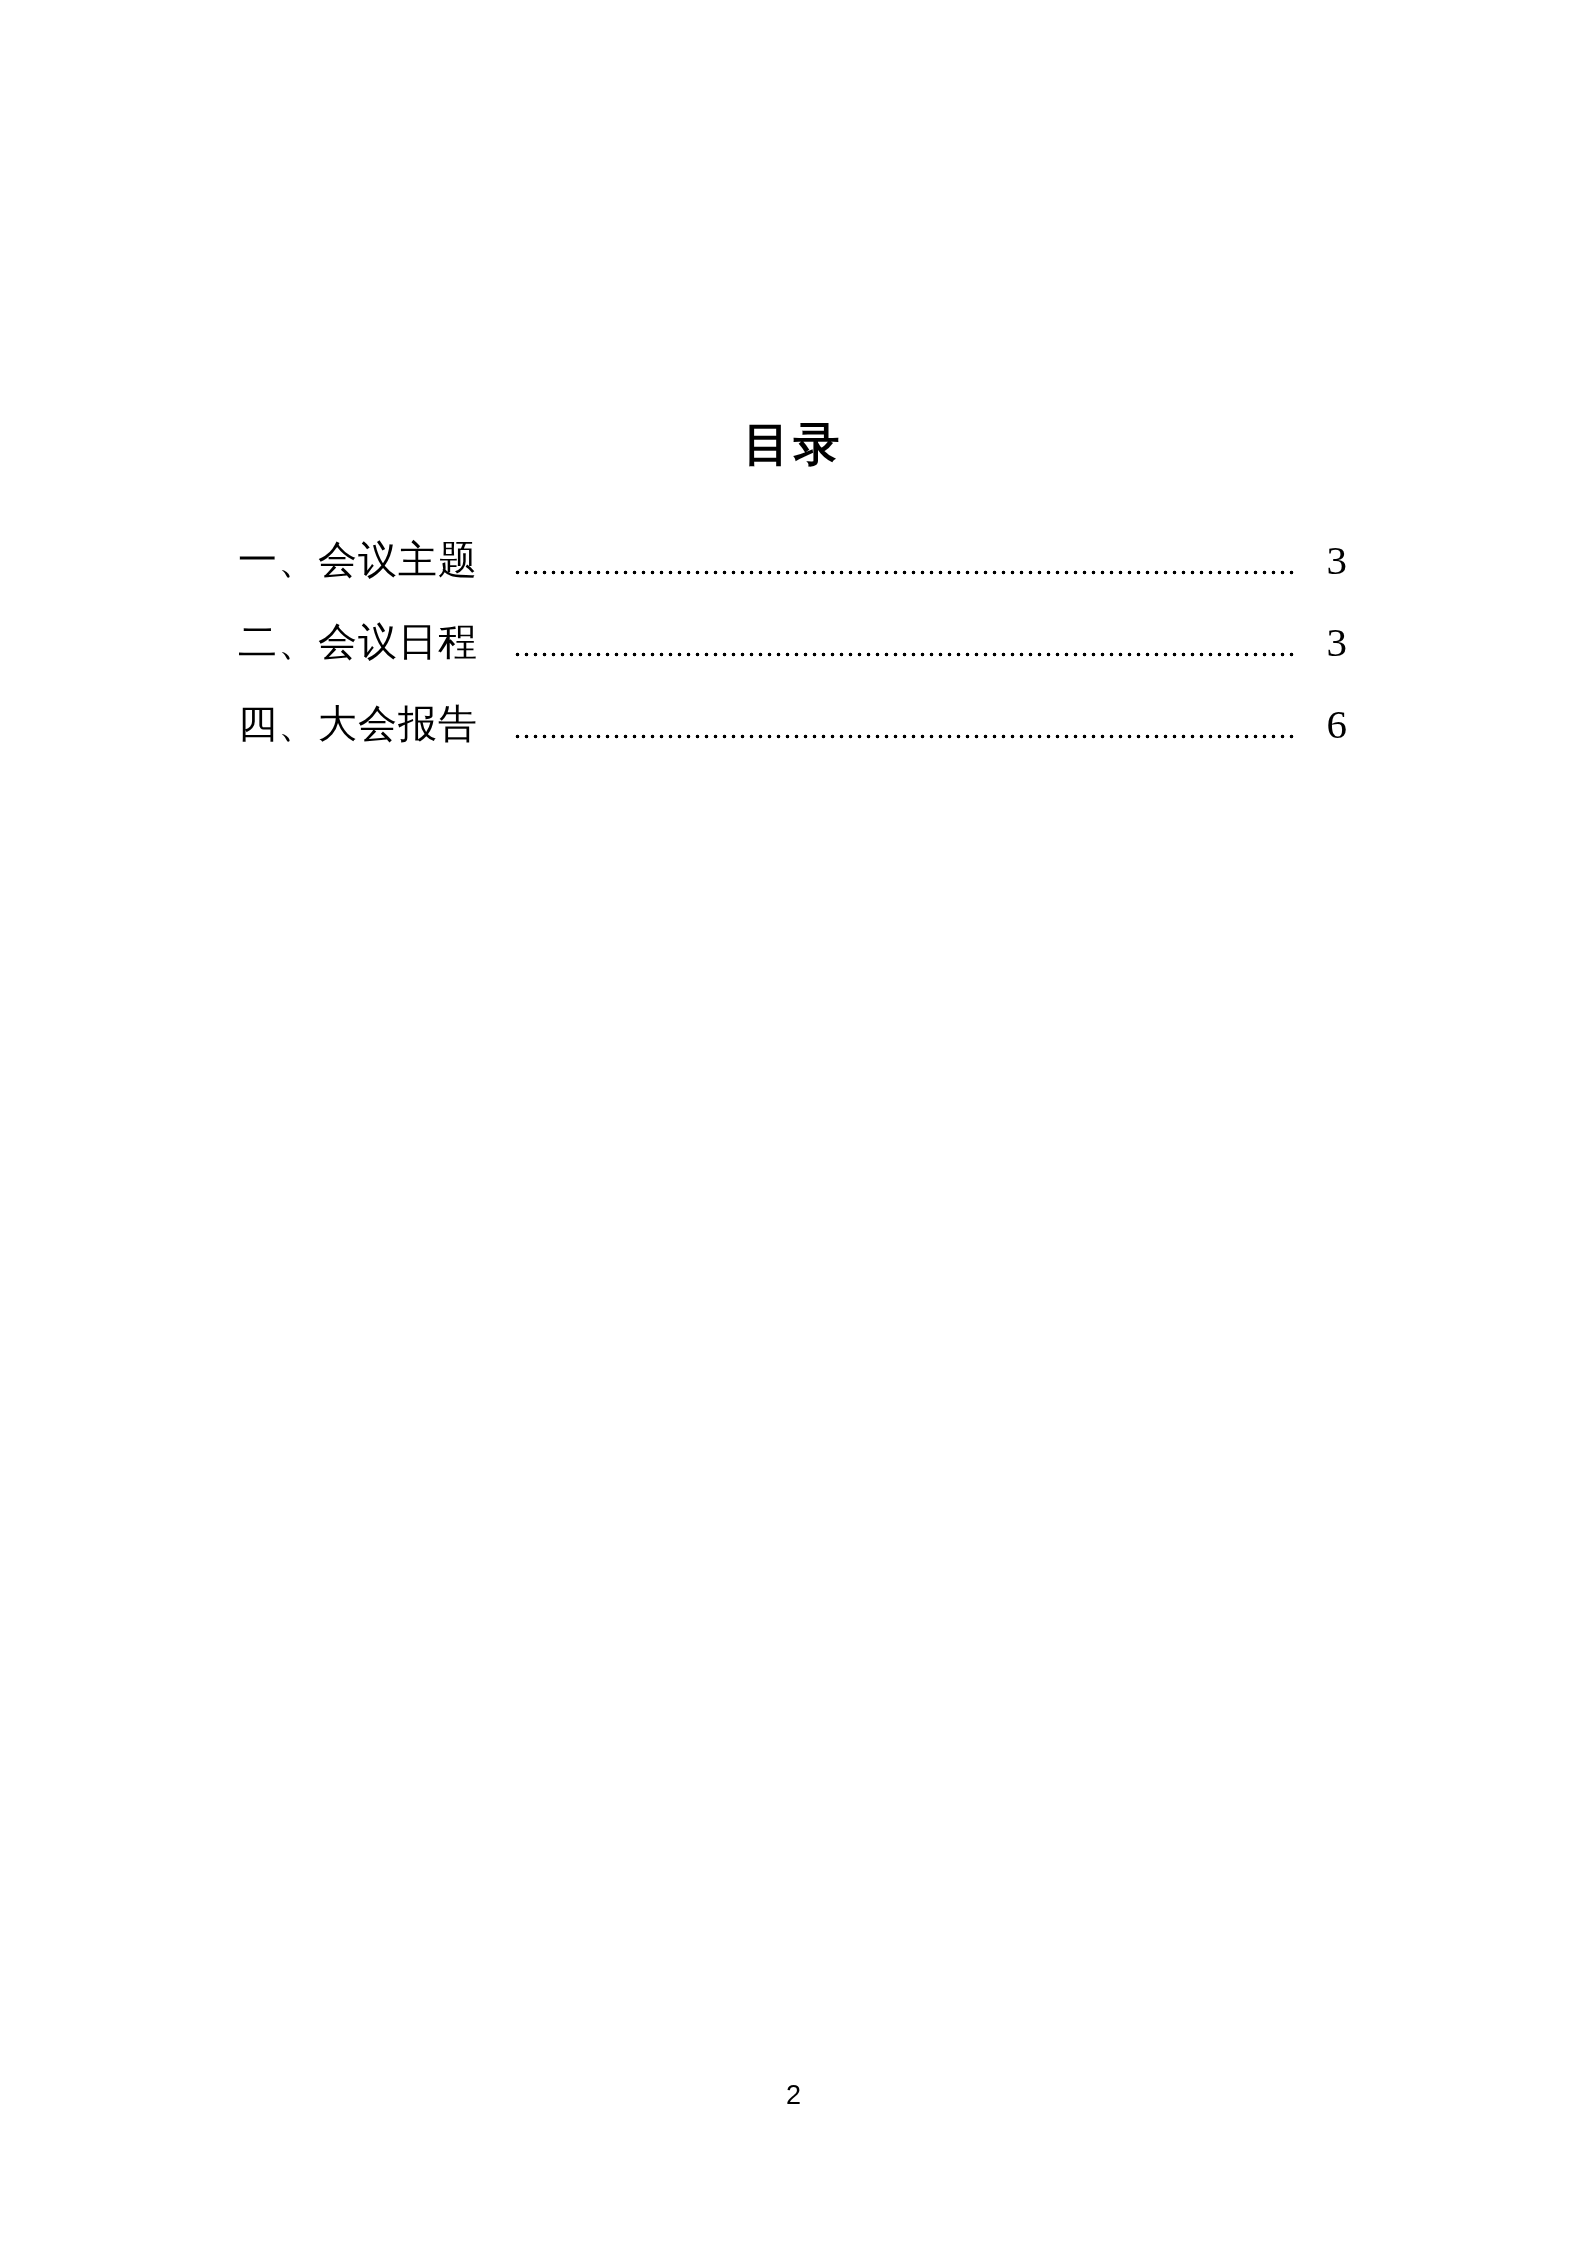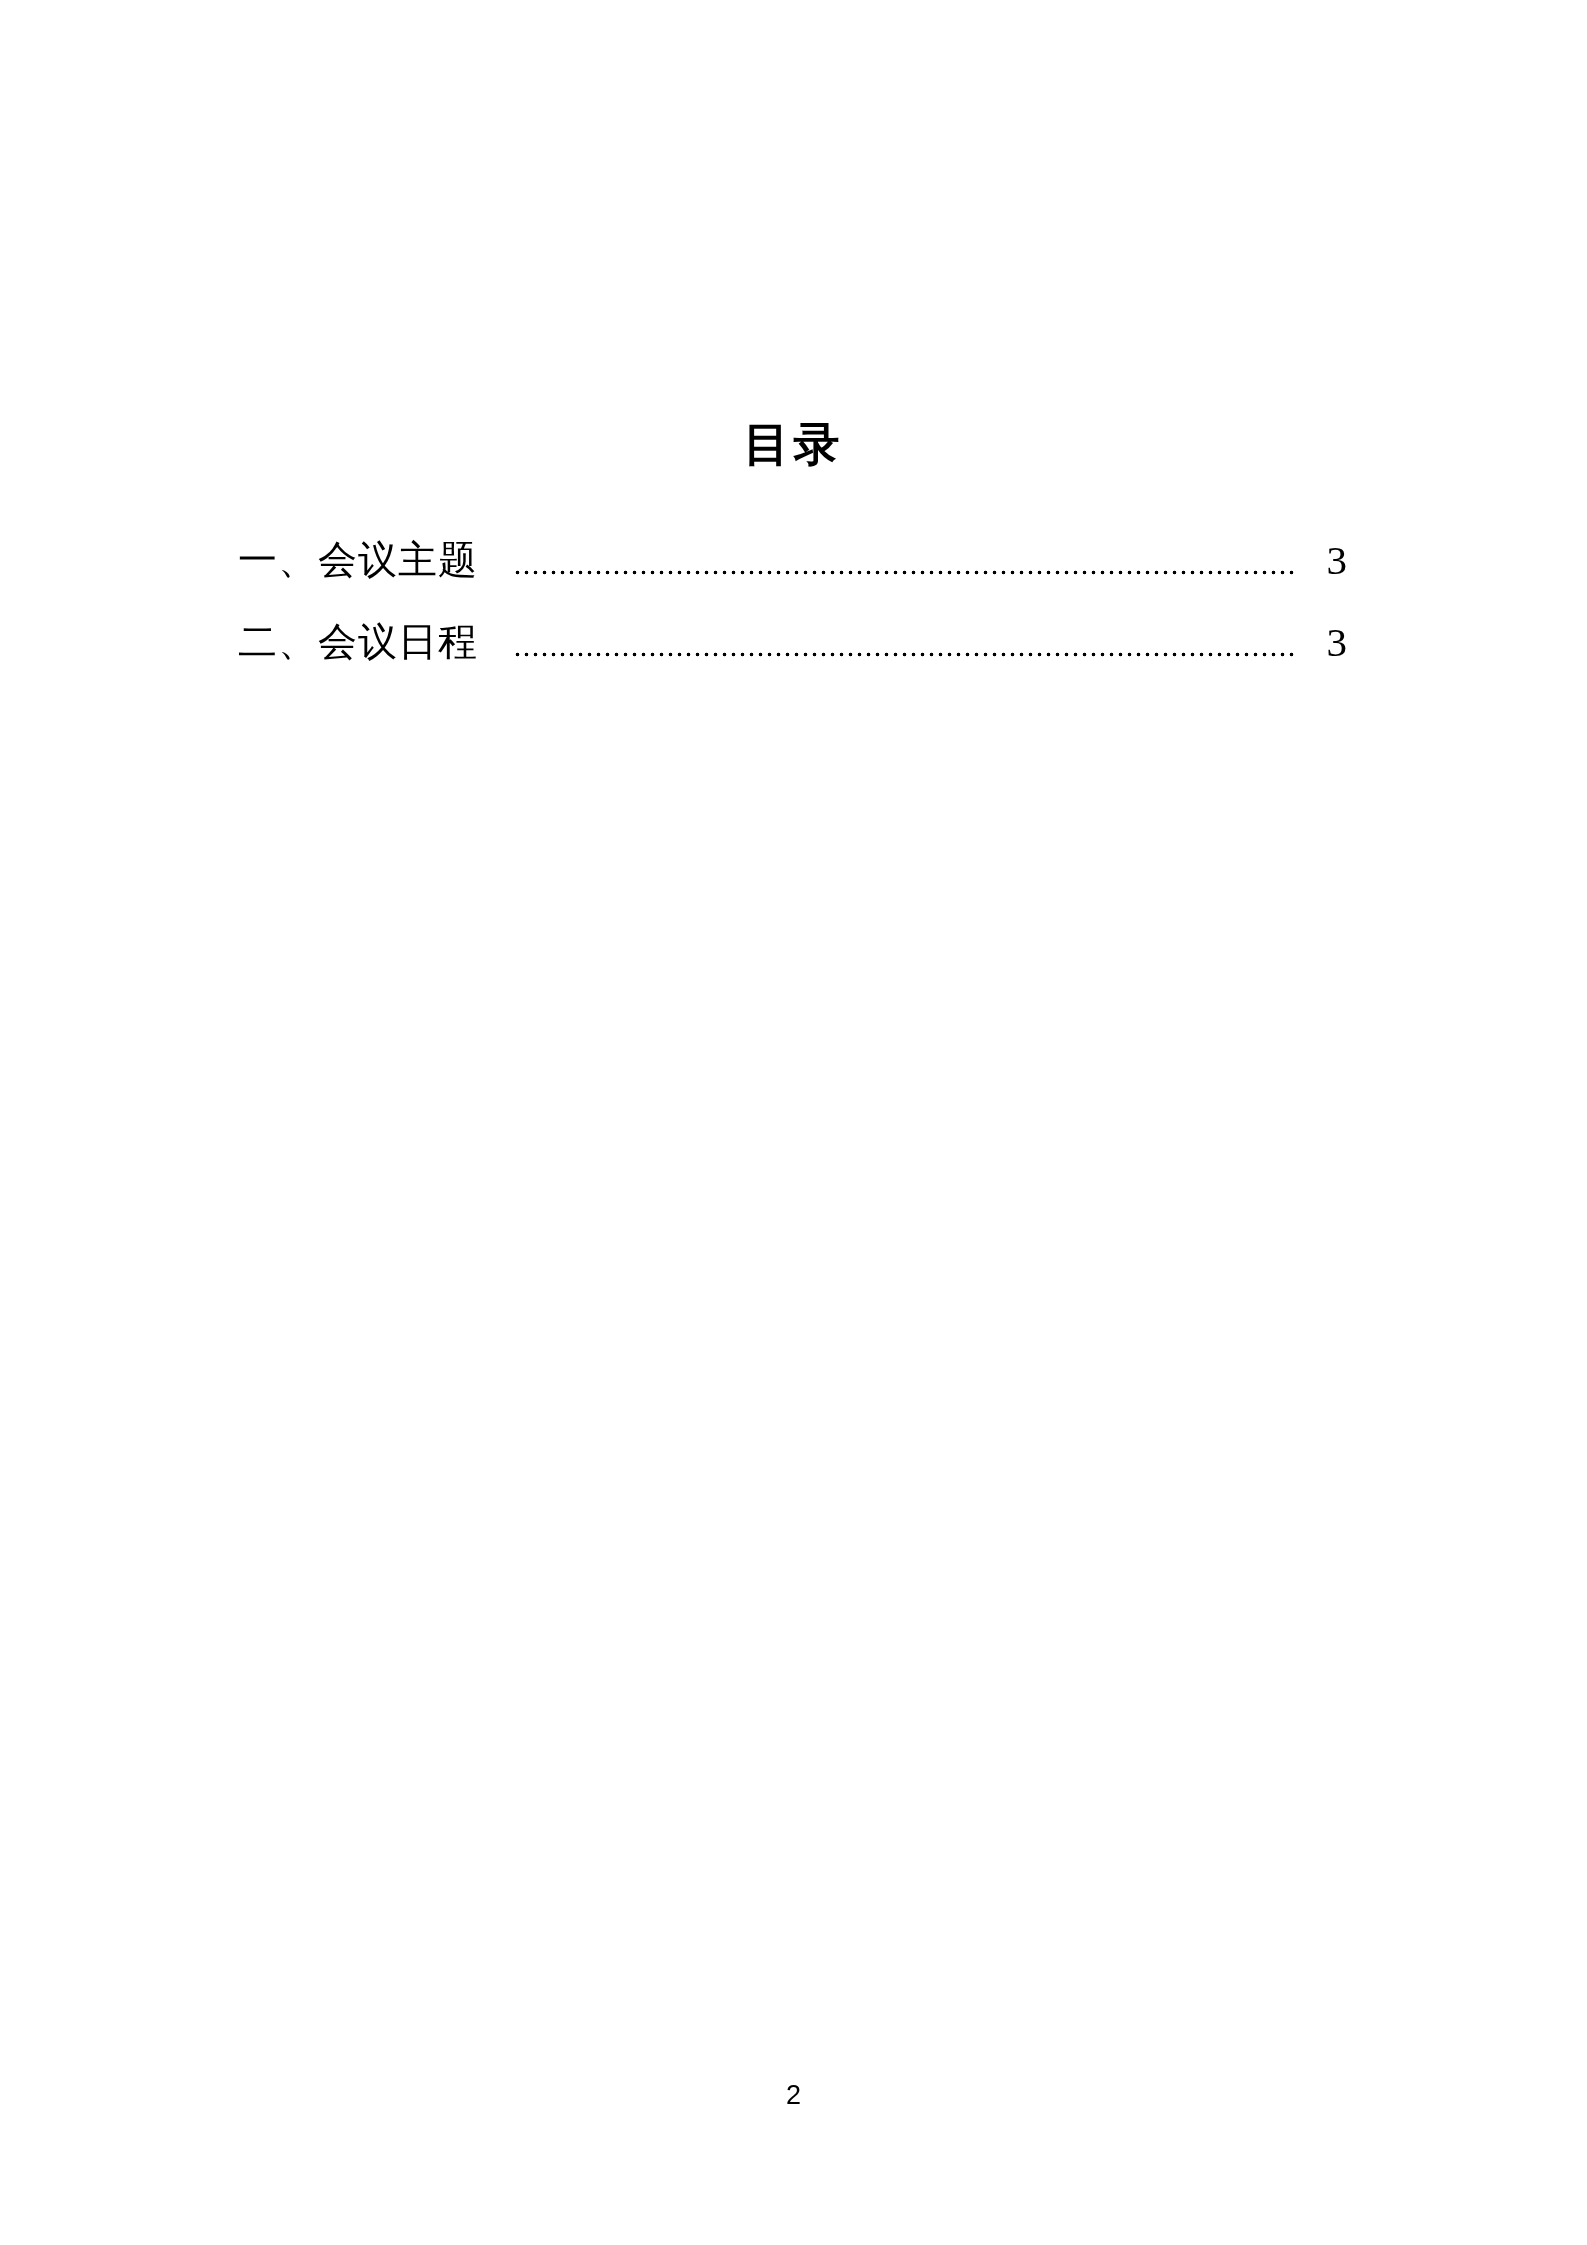--- a/index.html
+++ b/index.html
@@ -89,19 +89,24 @@
       <span class="toc-page">3</span>
     </div>
 
     <div class="toc-row">
       <span class="toc-label">二、会议日程</span>
       <span class="toc-leader"></span>
       <span class="toc-page">3</span>
     </div>
 
 
+    <div class="toc-row">
+      <span class="toc-label">四、大会报告</span>
+      <span class="toc-leader"></span>
+      <span class="toc-page">6</span>
+    </div>
 
 
   </div>
 
   <div class="footer">2</div>
 
 </div>
 
 </body></html>

